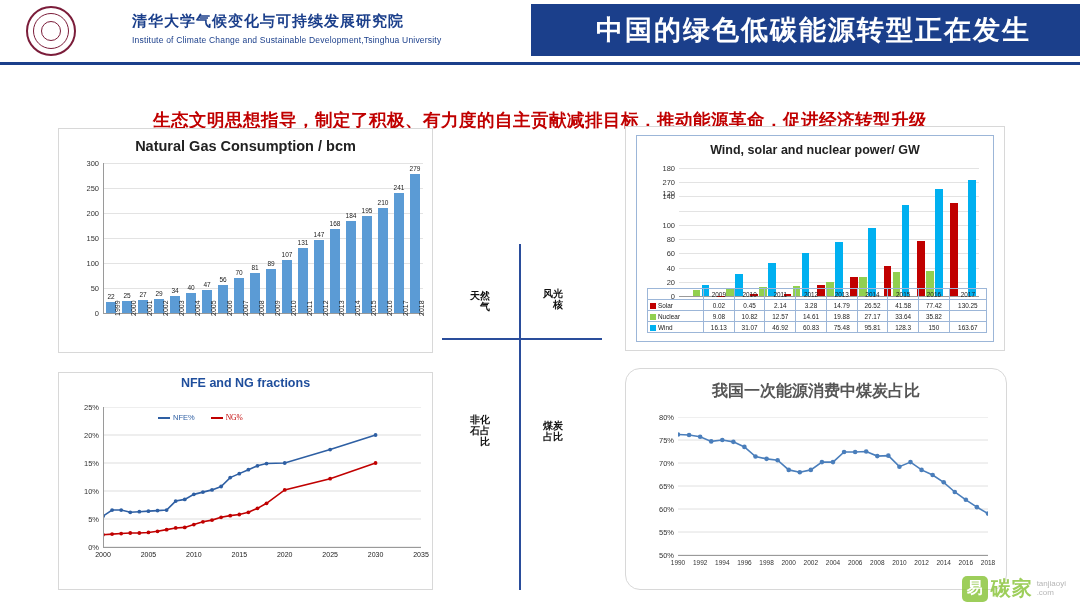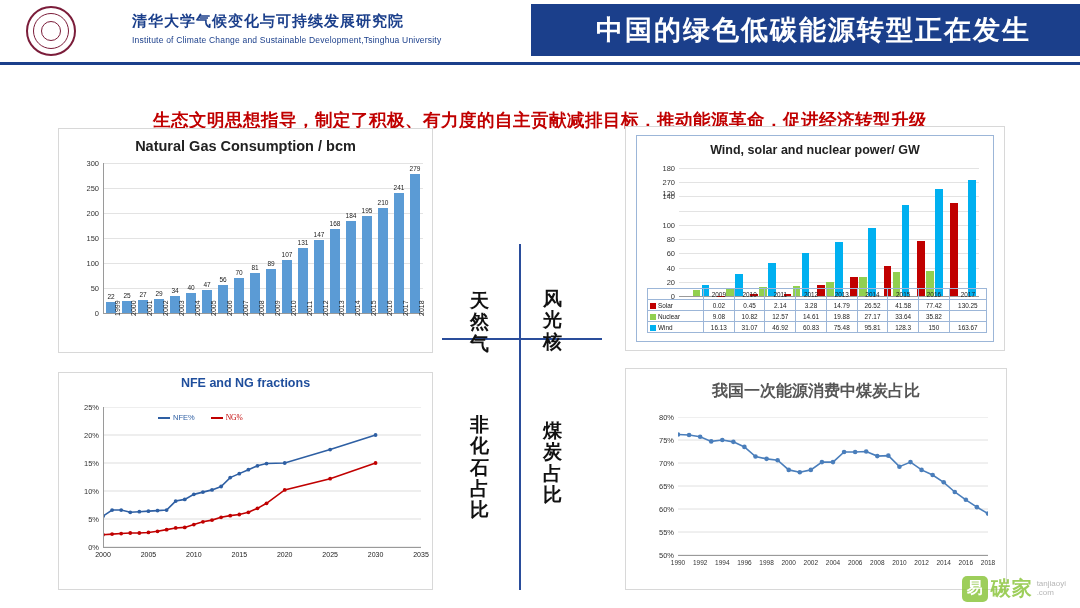--- a/index.html
+++ b/index.html
@@ -25,40 +25,40 @@
                   color:#ffffff; font-size:27px; font-weight:bold; letter-spacing:2px;
                   display:flex; align-items:center; justify-content:center; }
   
   #subtitle { position:absolute; left:0; top:84px; width:1080px; text-align:center;
               color:#c00000; font-size:17.5px; font-weight:bold; letter-spacing:.5px;margin-top:24px; }
   
   .panel { position:absolute; background:#ffffff; border:1px solid #d8d8d8; }
   #panel-ng   { left:58px;  top:128px; width:375px; height:225px; }
   #panel-wsn  { left:625px; top:126px; width:380px; height:225px; }
   #panel-nfe  { left:58px;  top:372px; width:375px; height:218px; }
-  #panel-coal { left:625px; top:368px; width:382px; height:222px; }
+  #panel-coal { left:625px; top:368px; width:382px; height:222px;border-radius:15px; }
 
   .chart-title { text-align:center; font-weight:bold; color:#222; }
   
   #ng-title { font-size:14.5px; margin-top:9px; }
   #ng-plot { position:absolute; left:44px; top:34px; width:320px; height:150px; }
   .axis-line { position:absolute; background:#9a9a9a; }
   .ytick { position:absolute; right:100%; margin-right:4px; font-size:7.5px; color:#333;
            transform:translateY(-50%); white-space:nowrap; }
   .gridline { position:absolute; left:0; right:0; height:1px; background:#e3e3e3; }
   .bar { position:absolute; bottom:0; background:#5b9bd5; }
   .bar-val { position:absolute; font-size:6.5px; color:#222; white-space:nowrap;
              transform:translateX(-50%); }
   .xlab-v { position:absolute; font-size:7px; color:#222; white-space:nowrap;
             transform-origin:left top; transform:rotate(-90deg); }
   
   #cross-v { position:absolute; left:519px; top:244px; width:2px; height:346px; background:#2a4d9b; }
   #cross-h { position:absolute; left:442px; top:338px; width:160px; height:2px; background:#2a4d9b; }
-  .cross-label { position:absolute; font-size:19px; font-weight:bold; color:#111;
-                 width:20px; line-height:1.12; text-align:left; }
+  .cross-label { position:absolute; font-size:10px; font-weight:bold; color:#111;
+                 width:20px; line-height:1.12; text-align:right; }
   #lab-tianranqi { left:470px; top:290px; }
   #lab-fenghuahe { left:543px; top:288px; }
   #lab-feihuashi { left:470px; top:414px; }
   #lab-meitan    { left:543px; top:420px; }
   
   #wsn-box { position:absolute; left:10px; top:8px; right:10px; bottom:8px; border:1px solid #9cb6d8; }
   #wsn-title { font-size:12.5px; margin-top:7px; }
   #wsn-plot { position:absolute; left:42px; top:32px; width:300px; height:128px; }
   .wsn-bar { position:absolute; bottom:0; }
   #wsn-table { position:absolute; left:10px; bottom:8px; width:340px; border-collapse:collapse;

